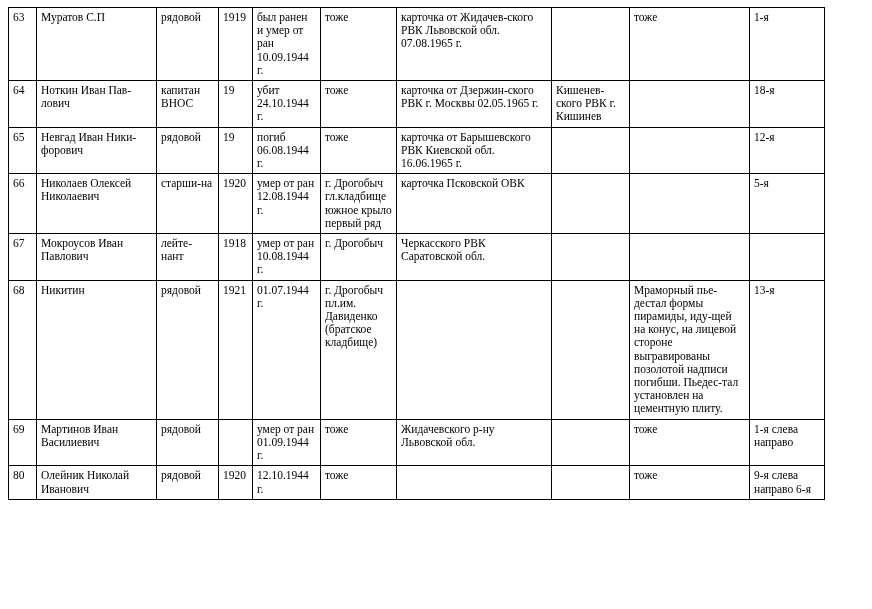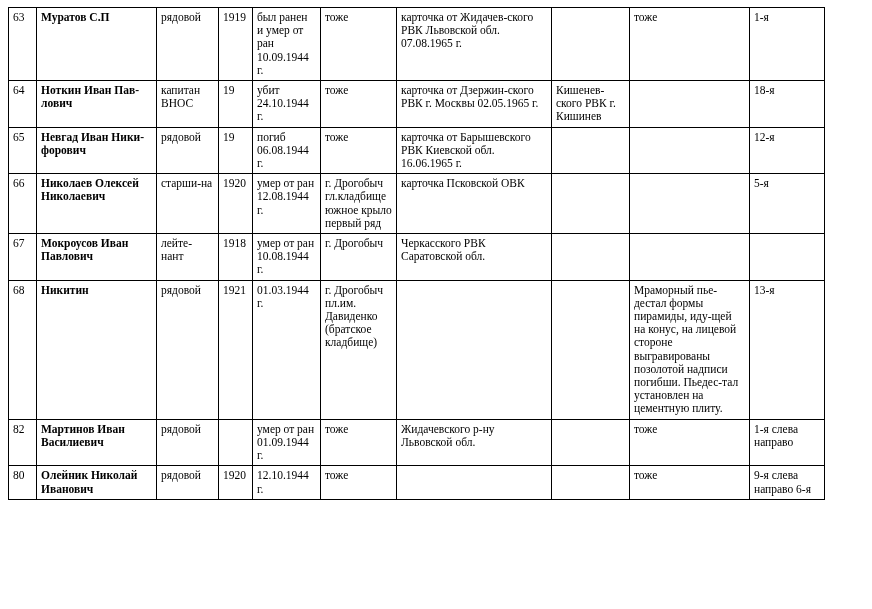--- a/index.html
+++ b/index.html
@@ -46,21 +46,21 @@
   col.c-burial  { width: 76px; }
   col.c-source  { width: 155px; }
   col.c-military{ width: 78px; }
   col.c-note    { width: 120px; }
   col.c-loc     { width: 75px; }
 
   .cell-text {
     display: block;
     white-space: pre-line;
   }
-  .bold { font-weight: bold; }
+  .bold { font-weight: normal; }
 </style>
 </head>
 <body>
 
 <div class="page">
   <table class="record-table">
     <colgroup>
       <col class="c-num">
       <col class="c-name">
       <col class="c-rank">
@@ -240,41 +240,41 @@
         <td>
             <span class="cell-text bold">Никитин</span>
           </td>
         <td>
             <span class="cell-text">рядовой</span>
           </td>
         <td>
             <span class="cell-text">1921</span>
           </td>
         <td>
-            <span class="cell-text">01.03.1944 г.</span>
+            <span class="cell-text">01.07.1944 г.</span>
           </td>
         <td>
             <span class="cell-text">г. Дрогобыч пл.им. Давиденко (братское кладбище)</span>
           </td>
         <td>
             <span class="cell-text"></span>
           </td>
         <td>
             <span class="cell-text"></span>
           </td>
         <td>
             <span class="cell-text">Мраморный пье-дестал  формы пирамиды, иду-щей на конус, на лицевой стороне выгравированы позолотой надписи погибши.  Пьедес-тал установлен на цементную плиту.</span>
           </td>
         <td>
             <span class="cell-text">13-я</span>
           </td>
       </tr>
       <tr>
         <td>
-            <span class="cell-text">82</span>
+            <span class="cell-text">69</span>
           </td>
         <td>
             <span class="cell-text bold">Мартинов Иван Василиевич</span>
           </td>
         <td>
             <span class="cell-text">рядовой</span>
           </td>
         <td>
             <span class="cell-text"></span>
           </td>

